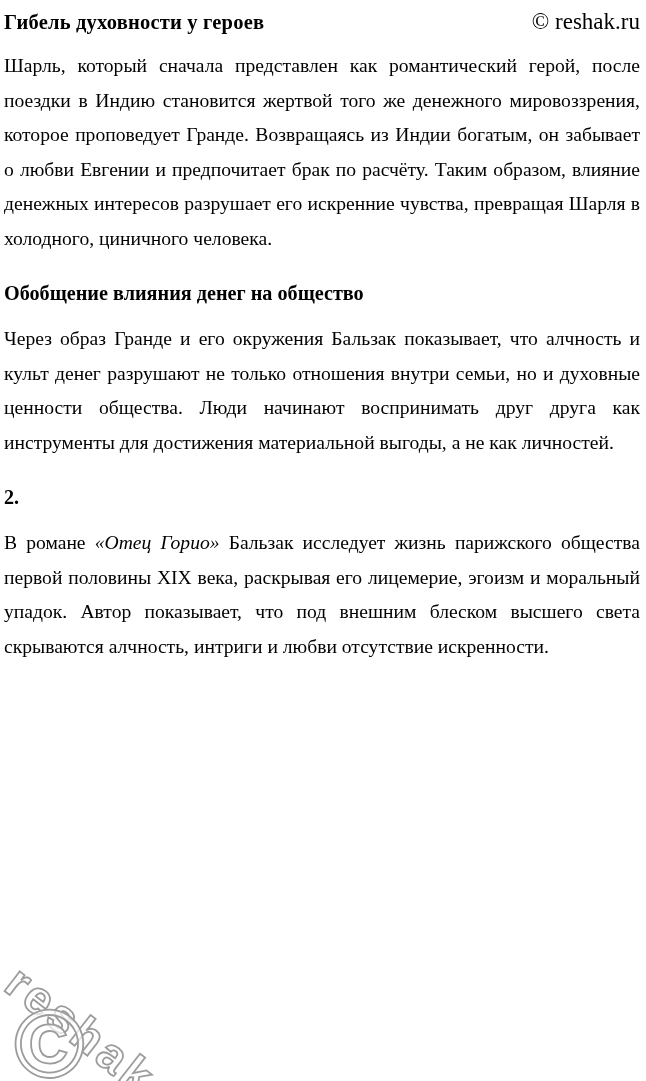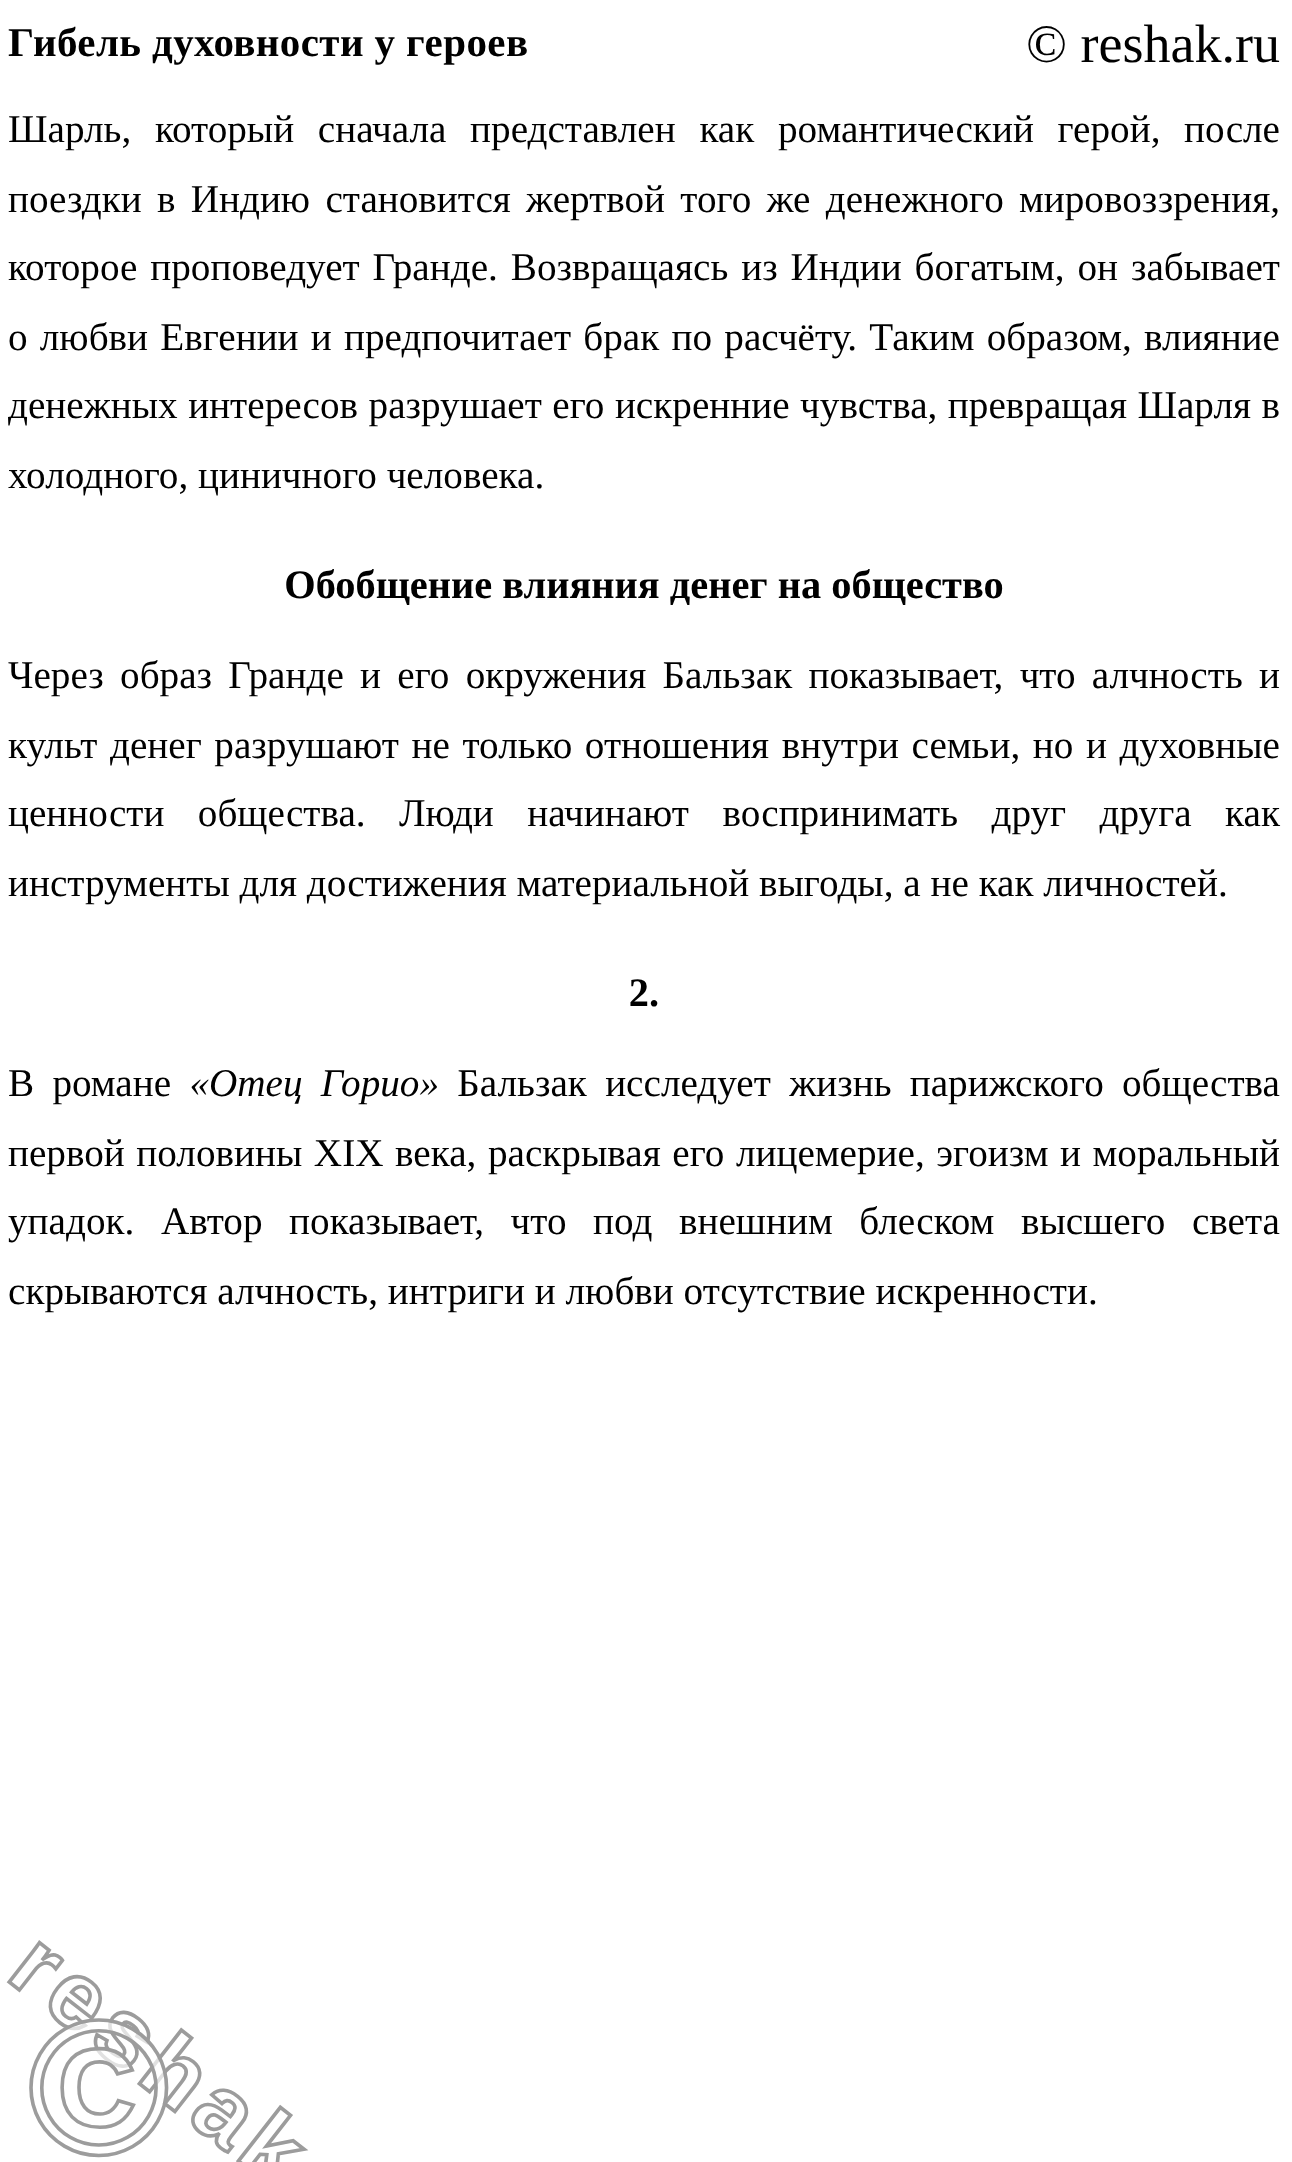--- a/index.html
+++ b/index.html
@@ -25,35 +25,34 @@
     align-items: flex-end;
     line-height: 30px;
     margin-bottom: 9px;
   }
   .title {
     font-weight: bold;
     font-size: 20.5px;
     letter-spacing: 0.2px;
   }
   .copyright {
-    font-size: 27px;
+    font-size: 23px;
     font-weight: normal;
   }
   .doc p {
     font-size: 19.6px;
     line-height: 34.6px;
     text-align: justify;
     margin: 12px 0 19px 0;
   }
   .doc h2 {
     font-size: 20.2px;
     line-height: 34.6px;
     font-weight: bold;
     margin: 0 0 7px 0;
-    text-align: center;
   }
   .doc em { font-style: italic; }
   .watermark {
     position: absolute;
     left: -8px;
     top: 925px;
     overflow: visible;
     z-index: 2;
     pointer-events: none;
   }

